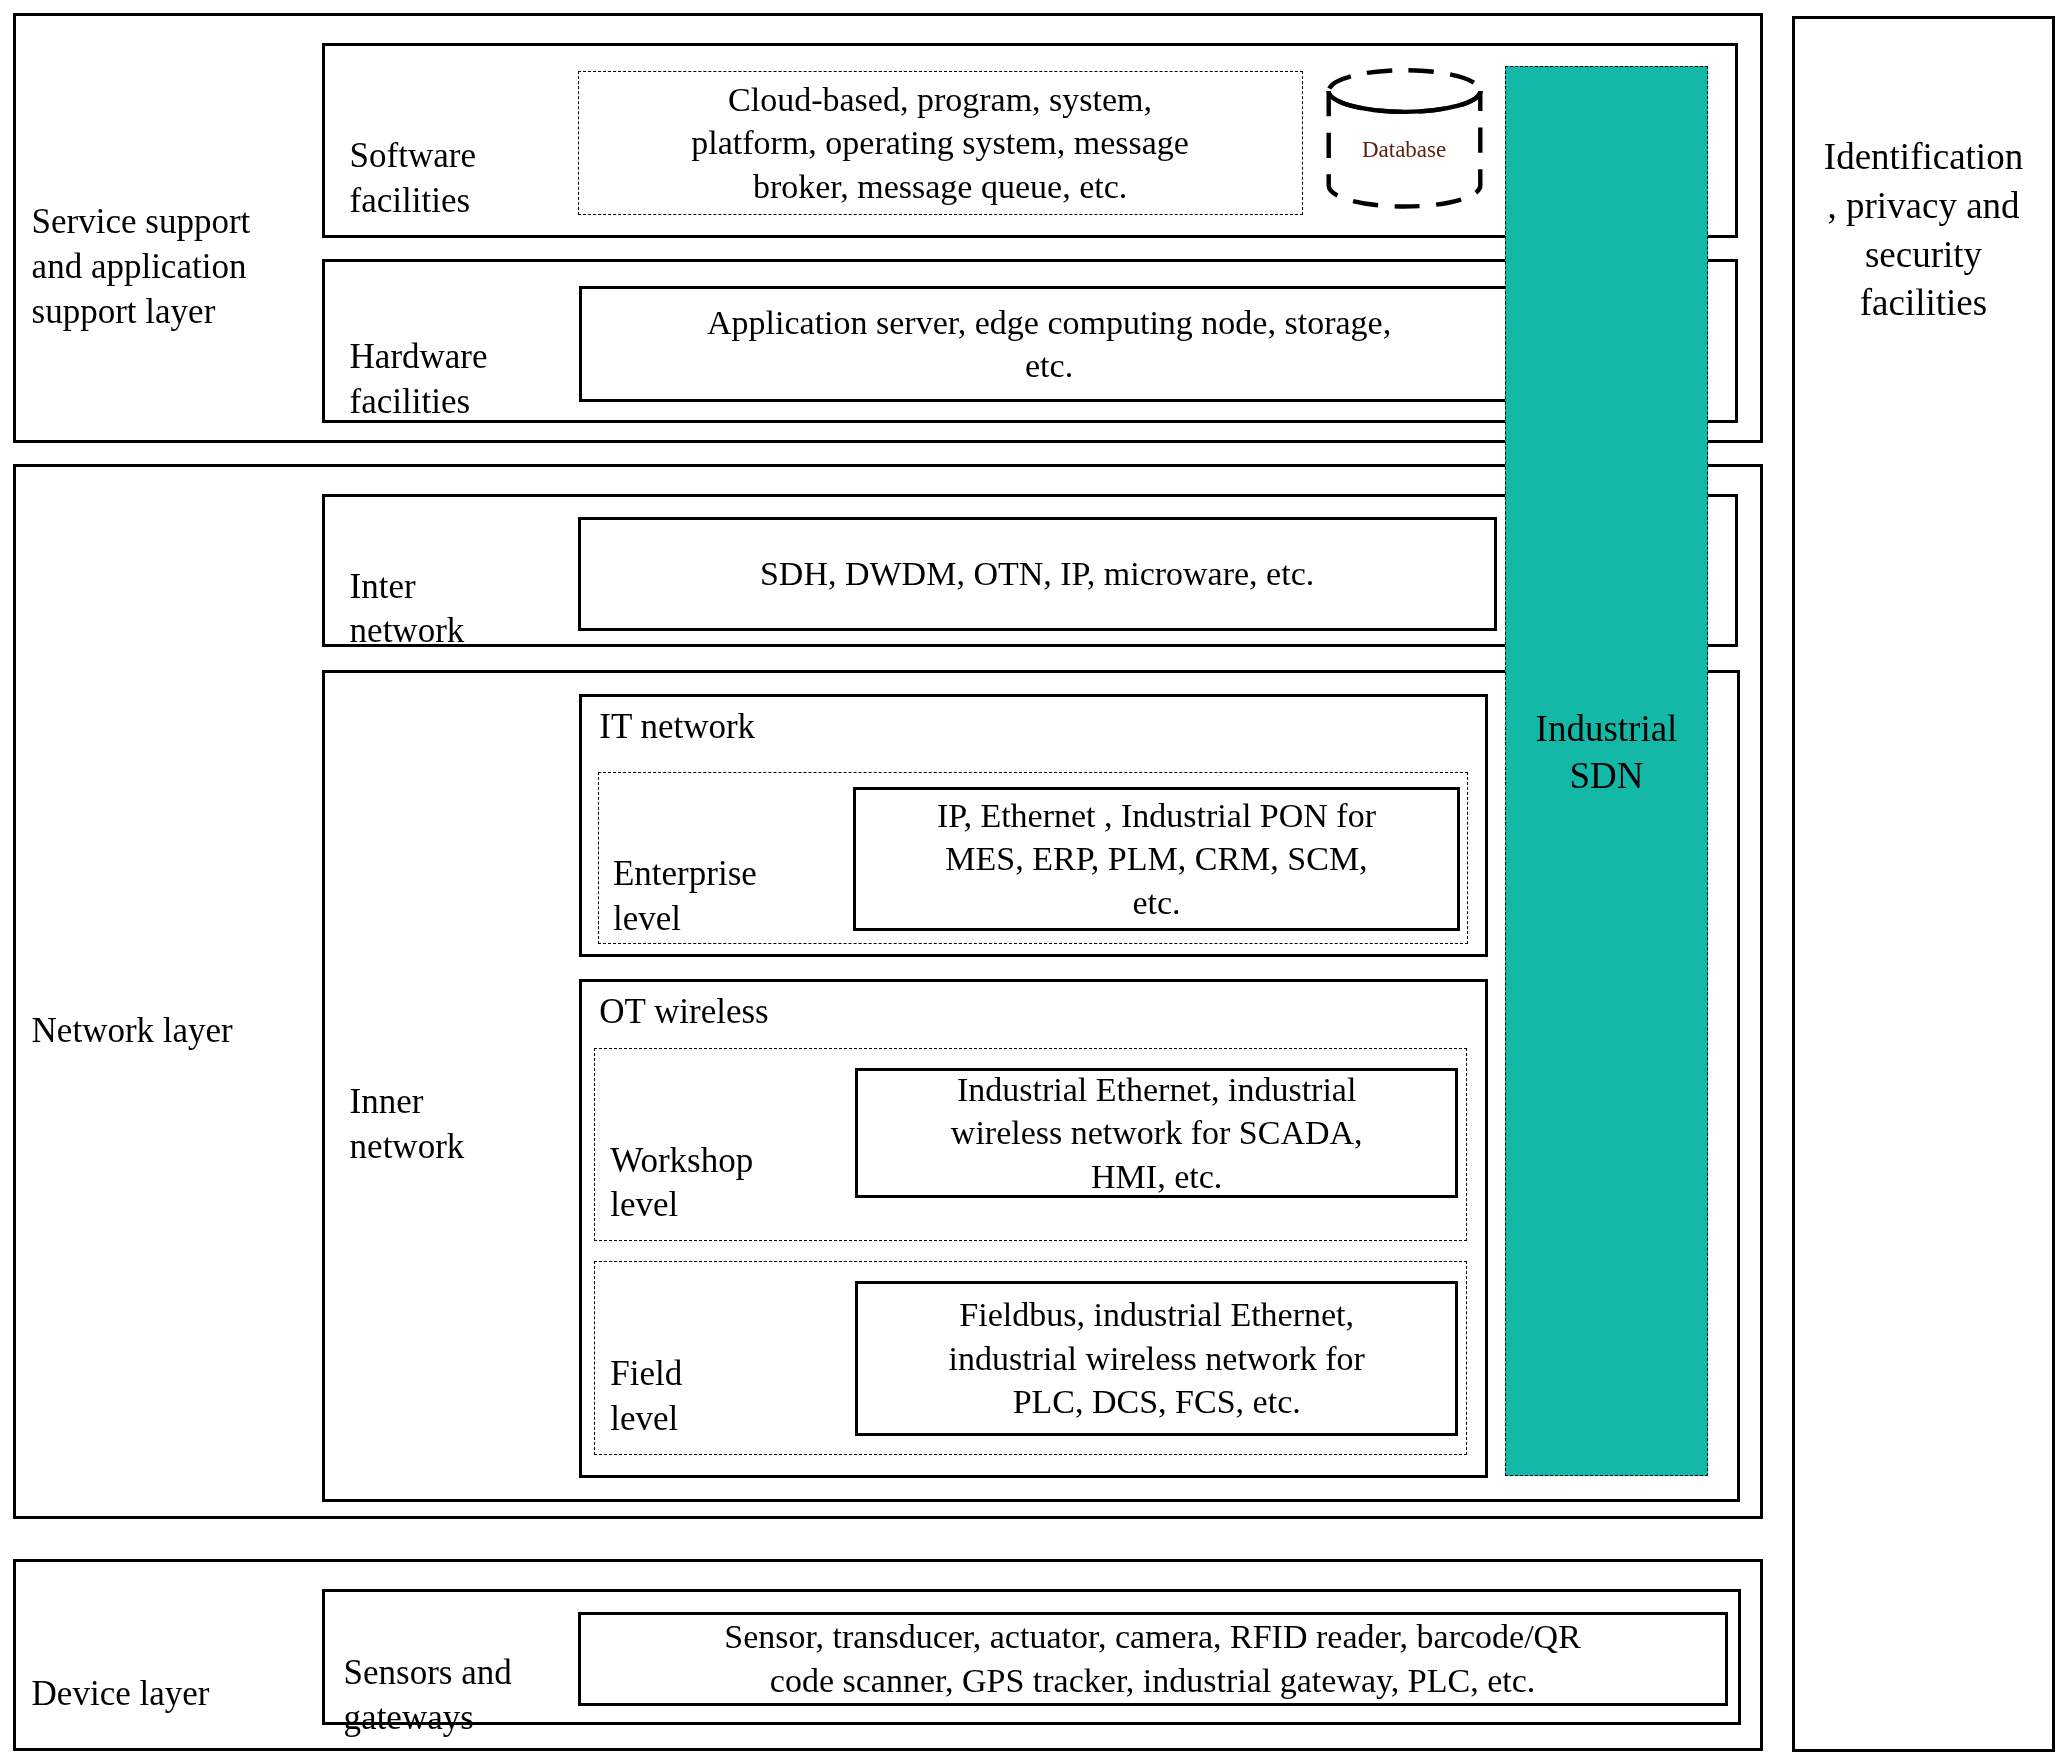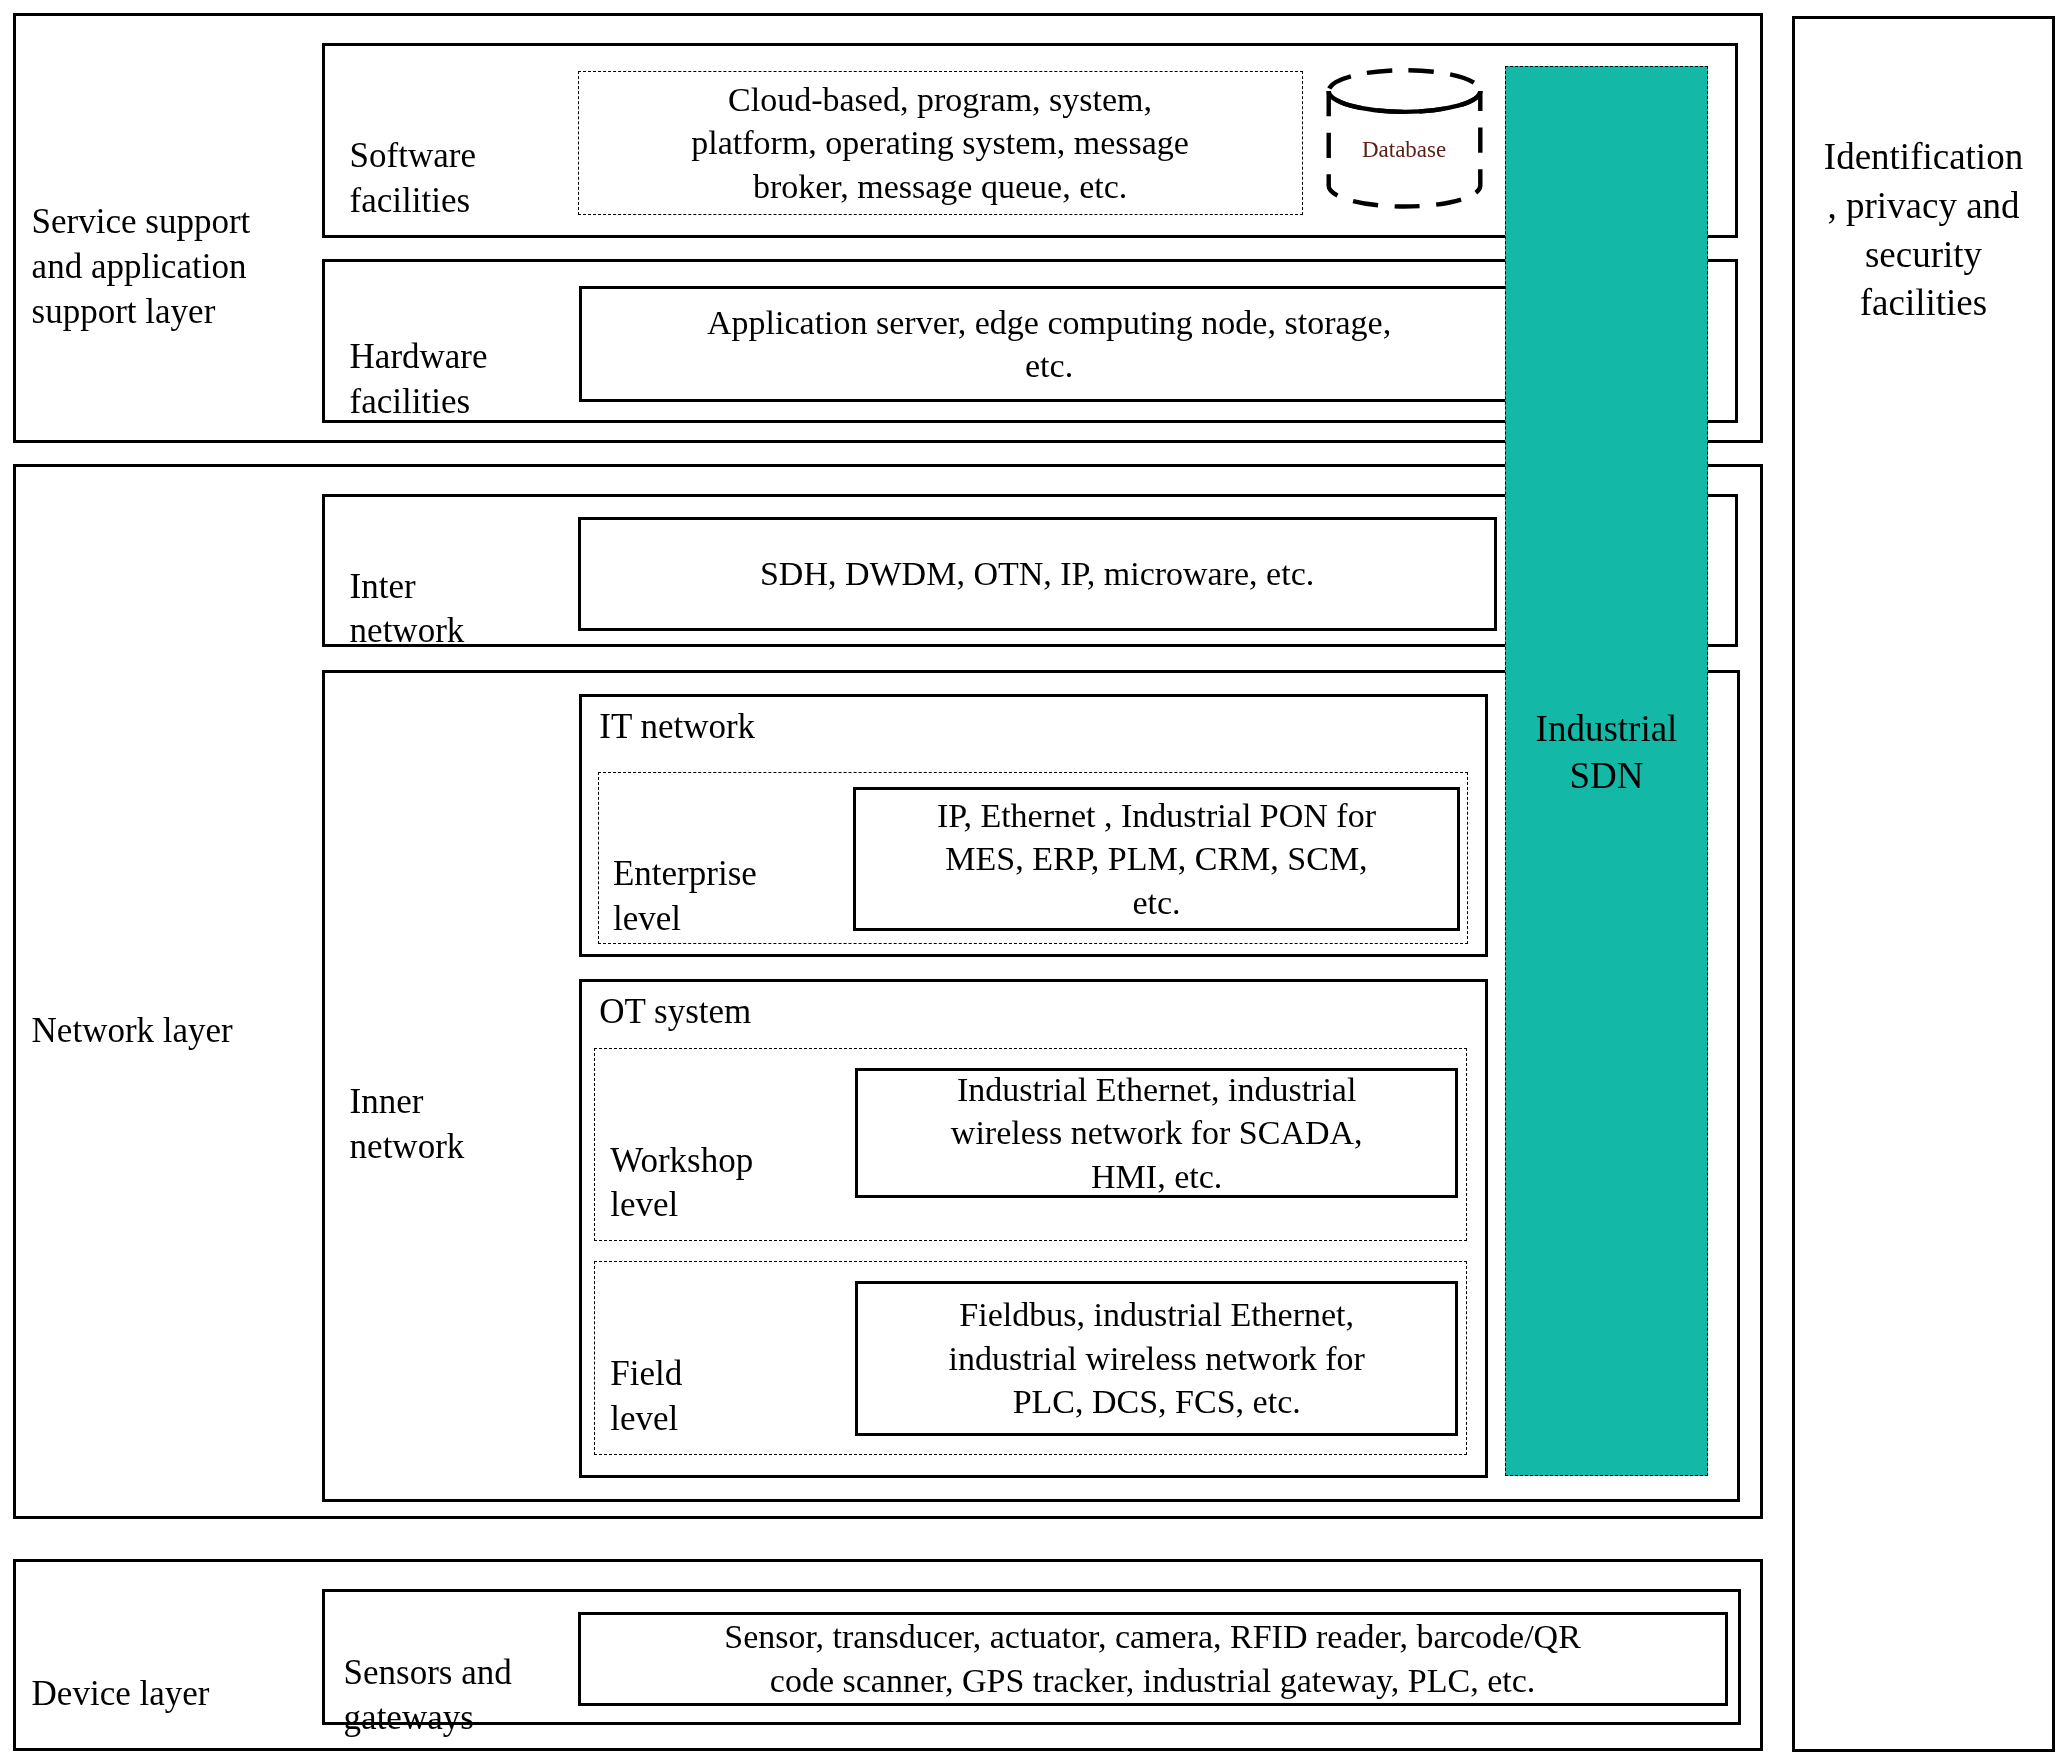--- a/index.html
+++ b/index.html
@@ -71,21 +71,21 @@
       <div class="abs dash3" style="left:16.4px;top:75px;width:870px;height:172px;">
         <div class="abs txt lbl vcenter" style="left:14px;width:209px;">Enterprise
 level</div>
         <div class="abs solid6 flexc txt content" style="left:254px;top:14px;width:607px;height:144px;">IP, Ethernet , Industrial PON for
 MES, ERP, PLM, CRM, SCM,
 etc.</div>
       </div>
     </div>
 
     <div class="abs solid5" style="left:254px;top:306px;width:909px;height:499px;">
-      <div class="abs lbl" style="left:17.7px;top:10px;">OT system</div>
+      <div class="abs lbl" style="left:17.7px;top:10px;">OT wireless</div>
 
       <div class="abs dash3" style="left:12.6px;top:66px;width:873px;height:193px;">
         <div class="abs txt lbl vcenter" style="left:15px;width:215px;">Workshop
 level</div>
         <div class="abs solid6 flexc txt content" style="left:260px;top:19px;width:603px;height:130px;">Industrial Ethernet, industrial
 wireless network for SCADA,
 HMI, etc.</div>
       </div>
 
       <div class="abs dash3" style="left:12.6px;top:279px;width:873px;height:194px;">

